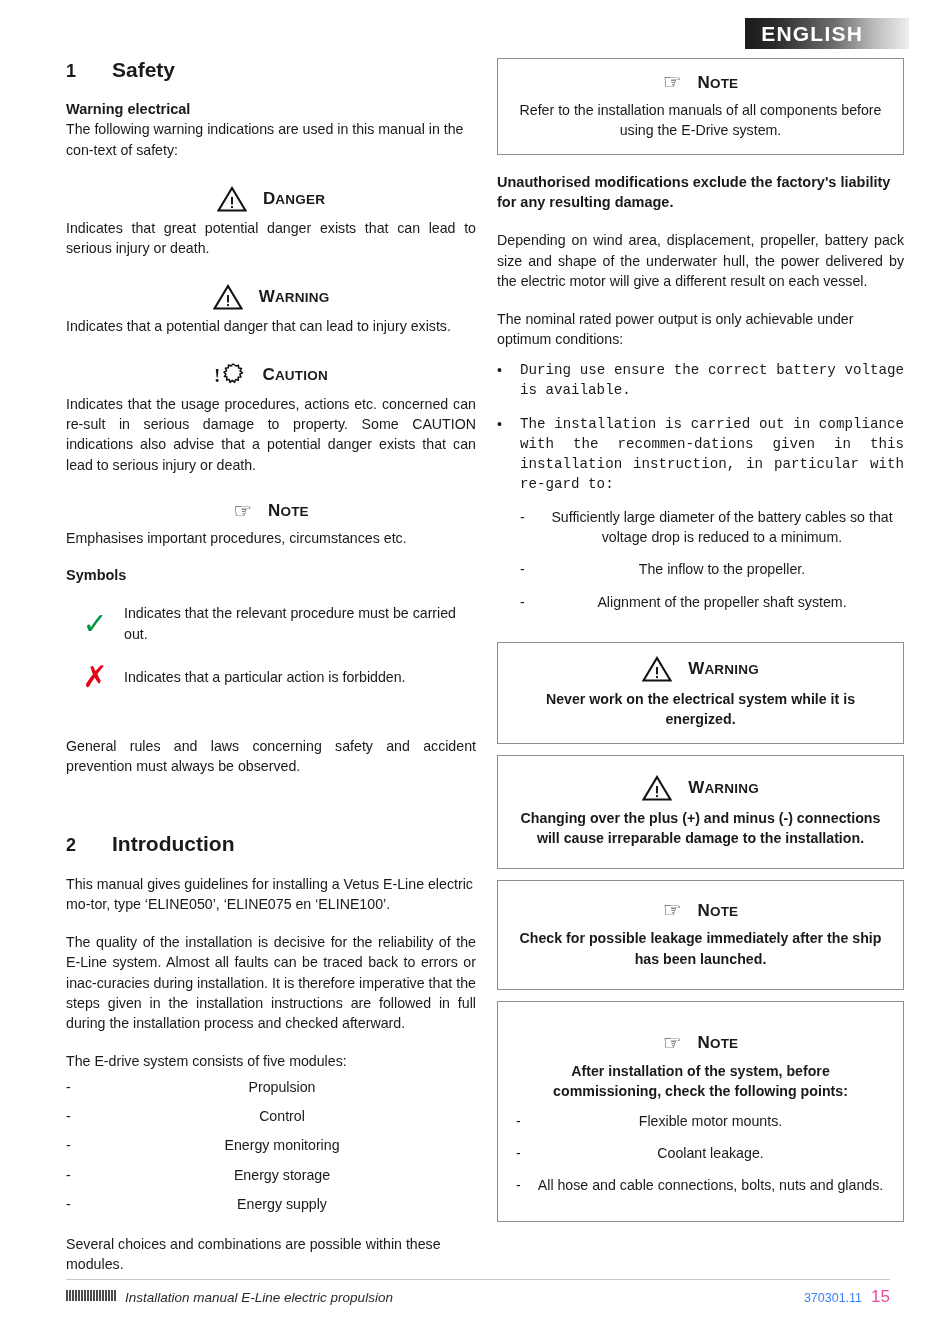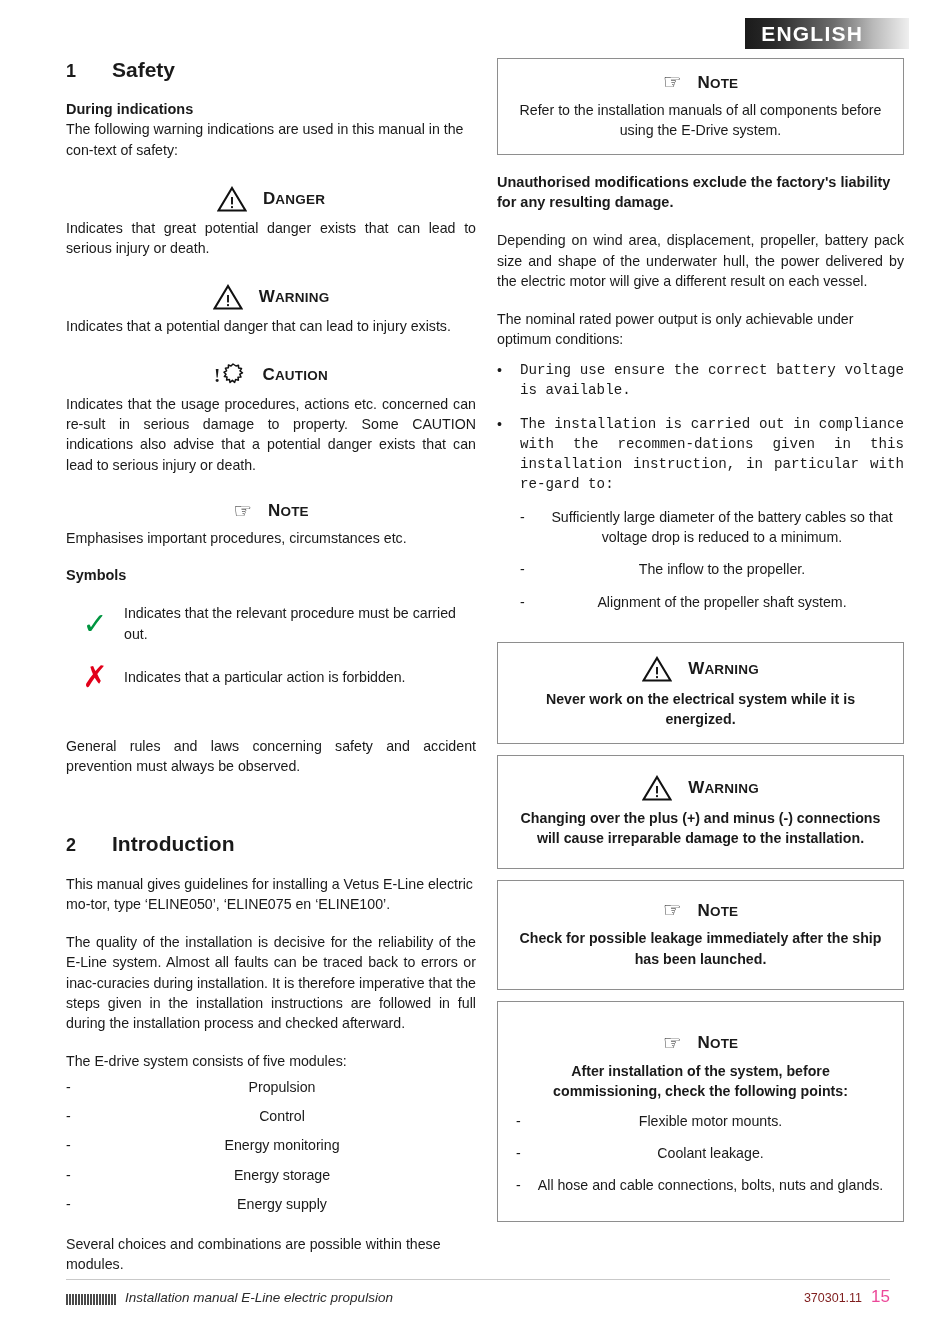--- a/index.html
+++ b/index.html
@@ -185,56 +185,56 @@
     position: absolute;
     left: 66px;
     right: 60px;
     top: 1279px;
     height: 34px;
     border-top: 1px solid #c9c9c9;
     display: flex;
     align-items: center;
     justify-content: space-between;
   }
-  .footer-left { display: flex; align-items: flex-end; gap: 9px; }
+  .footer-left { display: flex; align-items: flex-start; gap: 9px; }
   .vetus-logo {
     display: inline-block;
     width: 50px;
     height: 11px;
     background:
       repeating-linear-gradient(to right, #3b3b3b 0 2px, #ffffff 2px 3px),
       #4a4a4a;
     opacity: .92;
   }
   .footer-title {
     font-style: italic;
     font-size: 13.5px;
     color: #2a2a2a;
   }
   .footer-right { display: flex; align-items: baseline; gap: 9px; }
-  .doc-no { font-size: 12.5px; color: #7f1d1d; }
+  .doc-no { font-size: 12.5px; color: #3b82f6; }
   .page-no { font-size: 17px; color: #ec4899; }
 </style>
 </head>
 <body>
 
 <div class="lang-bar">
   <span class="lang-label">ENGLISH</span>
 </div>
 
 <div class="col col-left">
 
   <h1 class="section">
     <span class="num">1</span>
     <span class="ttl">Safety</span>
   </h1>
 
   <div class="gap-m"></div>
 
-  <h2 class="sub">During indications</h2>
+  <h2 class="sub">Warning electrical</h2>
   <p class="body left">The following warning indications are used in this manual in the con-text of safety:</p>
 
   <div class="gap-l"></div>
 
   <div class="hazard-head">
     <span>
       <svg class="tri-icon" width="30" height="26" viewBox="0 0 30 26" aria-hidden="true">
         <path d="M15 2 L28.5 24.5 L1.5 24.5 Z" fill="none" stroke="#111" stroke-width="2.1" stroke-linejoin="miter"></path>
         <rect x="14.05" y="11" width="1.9" height="7.4" fill="#111"></rect>
         <rect x="14.05" y="20.1" width="1.9" height="2" fill="#111"></rect>

